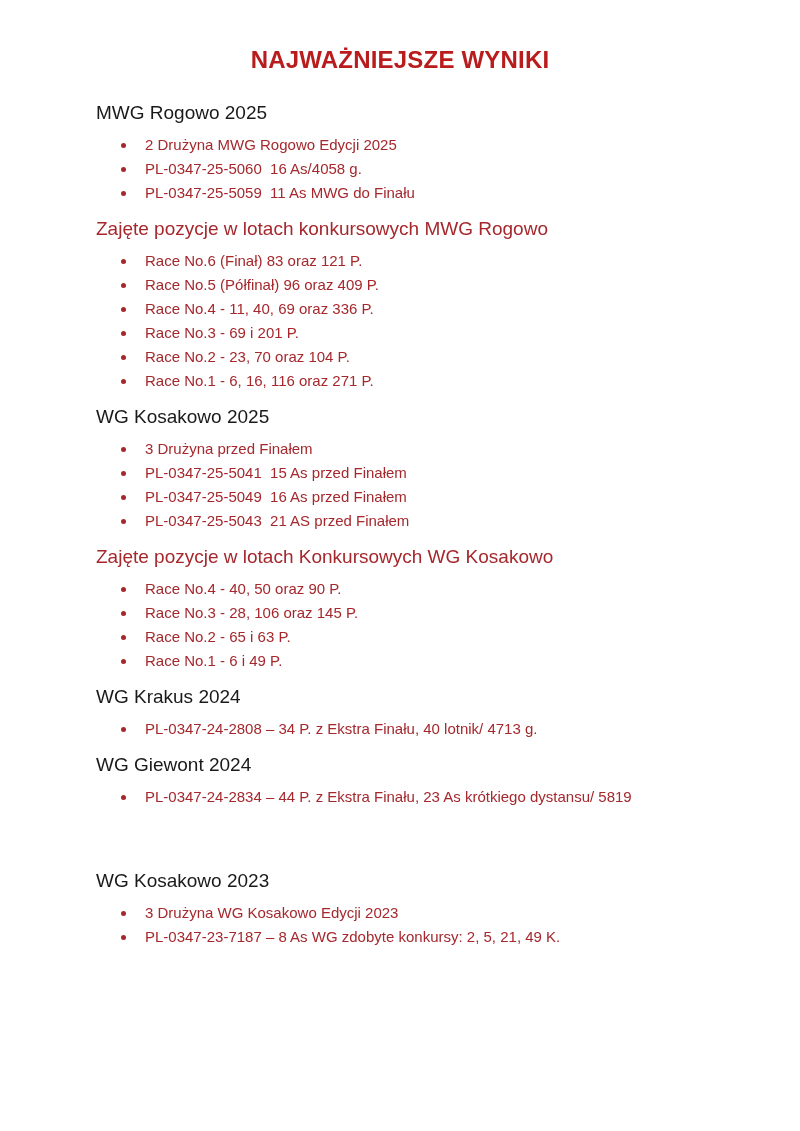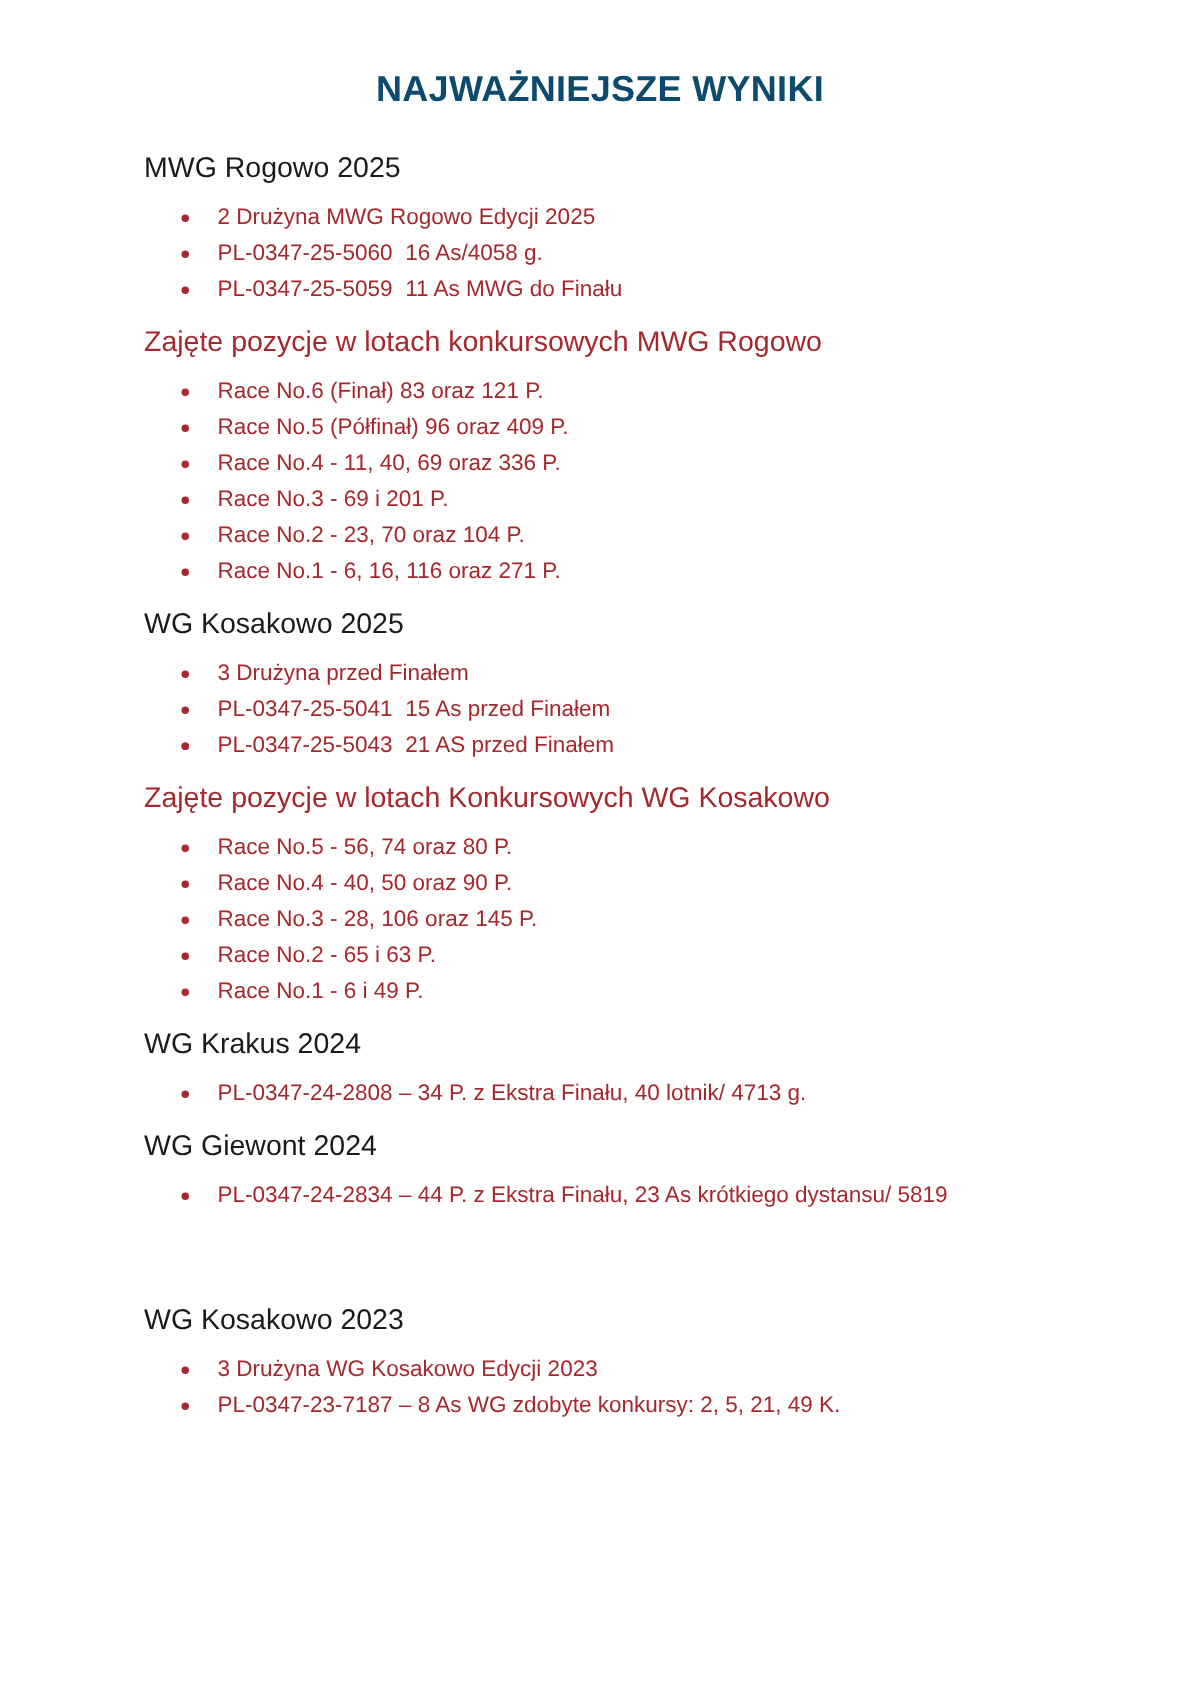--- a/index.html
+++ b/index.html
@@ -19,21 +19,21 @@
     font-family: "Liberation Sans", "DejaVu Sans", sans-serif;
     font-size: 15px;
     color: var(--text-black, #1a1a1a);
   }
   .doc-title {
     margin: 0 0 30px 0;
     font-size: 24px;
     font-weight: bold;
     line-height: 26px;
     text-align: center;
-    color: #0c4a6e;
+    color: #b91c1c;
     letter-spacing: 0.2px;
   }
   .h {
     margin: 14px 0 10px 0;
     line-height: 20px;
     font-size: 19px;
     font-weight: normal;
   }
   .h.black { color: var(--text-black, #1a1a1a); }
   .h.red   { color: var(--accent-red, #a5282d); }
@@ -83,27 +83,26 @@
     <li><span class="dot"></span><span>Race No.4 - 11, 40, 69 oraz 336 P.</span></li>
     <li><span class="dot"></span><span>Race No.3 - 69 i 201 P.</span></li>
     <li><span class="dot"></span><span>Race No.2 - 23, 70 oraz 104 P.</span></li>
     <li><span class="dot"></span><span>Race No.1 - 6, 16, 116 oraz 271 P.</span></li>
   </ul>
 
   <p class="h black">WG Kosakowo 2025</p>
   <ul class="blist">
     <li><span class="dot"></span><span>3 Drużyna przed Finałem</span></li>
     <li><span class="dot"></span><span>PL-0347-25-5041  15 As przed Finałem</span></li>
-    <li><span class="dot"></span></li>
+    <li><span class="dot"></span><span>PL-0347-25-5049  16 As przed Finałem</span></li>
     <li><span class="dot"></span><span>PL-0347-25-5043  21 AS przed Finałem</span></li>
   </ul>
 
   <p class="h red">Zajęte pozycje w lotach Konkursowych WG Kosakowo</p>
   <ul class="blist">
-    <li><span class="dot"></span><span>Race No.5 - 56, 74 oraz 80 P.</span></li>
     <li><span class="dot"></span><span>Race No.4 - 40, 50 oraz 90 P.</span></li>
     <li><span class="dot"></span><span>Race No.3 - 28, 106 oraz 145 P.</span></li>
     <li><span class="dot"></span><span>Race No.2 - 65 i 63 P.</span></li>
     <li><span class="dot"></span><span>Race No.1 - 6 i 49 P.</span></li>
   </ul>
 
   <p class="h black">WG Krakus 2024</p>
   <ul class="blist">
     <li><span class="dot"></span><span>PL-0347-24-2808 – 34 P. z Ekstra Finału, 40 lotnik/ 4713 g.</span></li>
   </ul>

